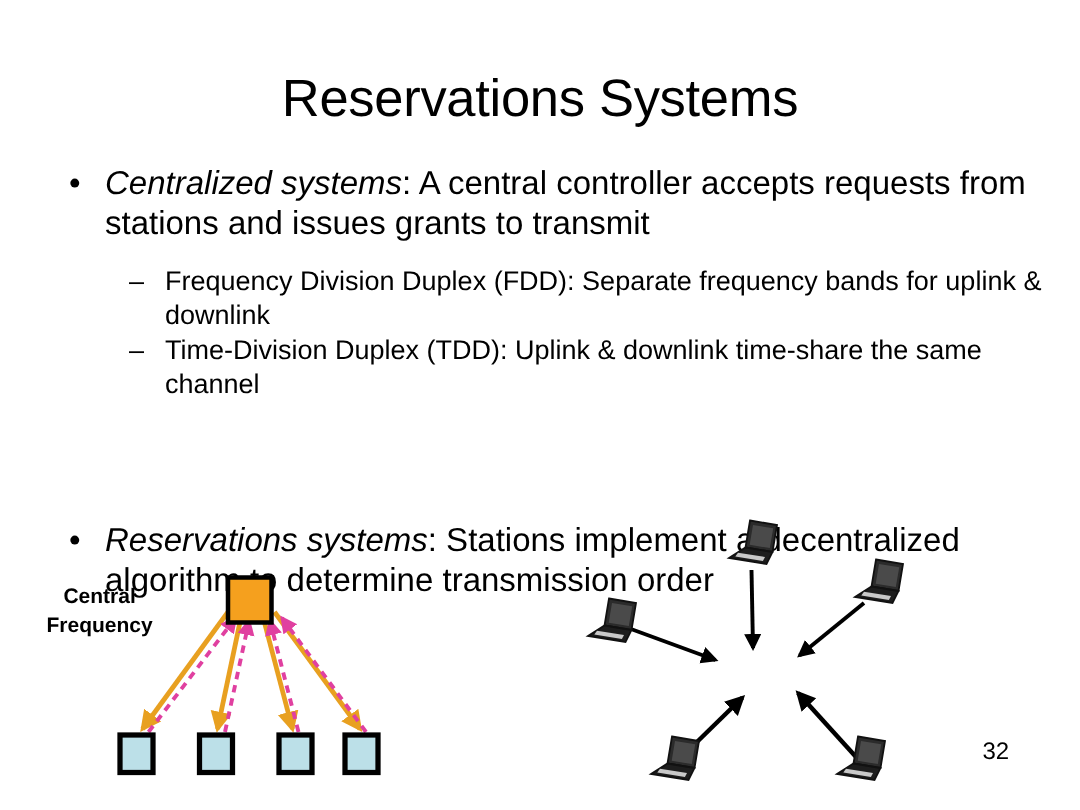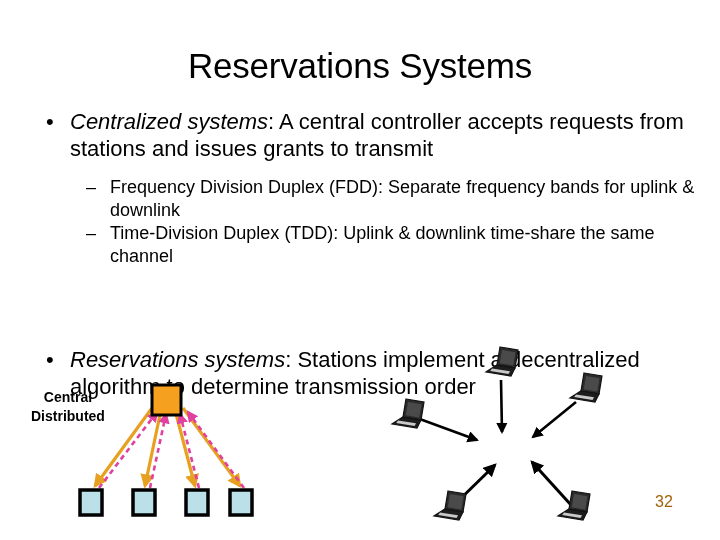--- a/index.html
+++ b/index.html
@@ -103,21 +103,21 @@
     height: 200px;
   }
 
   
   #page-number {
     position: absolute;
     left: 655px;
     top: 492px;
     font-size: 16px;
     line-height: 20px;
-    color: #a16207;
+    color: #000000;
     font-family: "Liberation Sans", sans-serif;
   }
 </style>
 </head>
 <body>
 
 <div id="slide">
 
   <div id="slide-title">Reservations Systems</div>
 
@@ -133,21 +133,21 @@
       <span class="dash">–</span><span>Time-Division Duplex (TDD):  Uplink &amp; downlink time-share the same channel</span>
     </div>
   </div>
 
   <div class="body-block bullet-l1" id="bullet2">
     <span class="dot">•</span><span class="em">Reservations systems</span><span>:  Stations implement a decentralized algorithm to determine transmission order</span>
   </div>
 
   <div id="cc-label">
     <div>Central</div>
-    <div>Distributed</div>
+    <div>Frequency</div>
   </div>
 
   <svg id="centralized-diagram" viewBox="0 0 300 150">
     <defs>
       <marker id="orangeHead" markerWidth="5" markerHeight="5" refX="3.6" refY="2.2" orient="auto" markerUnits="strokeWidth">
         <path d="M0,0 L4.4,2.2 L0,4.4 z" fill="#E8A020"></path>
       </marker>
       <marker id="magentaHead" markerWidth="5" markerHeight="5" refX="3.6" refY="2.2" orient="auto" markerUnits="strokeWidth">
         <path d="M0,0 L4.4,2.2 L0,4.4 z" fill="#E040A0"></path>
       </marker>

